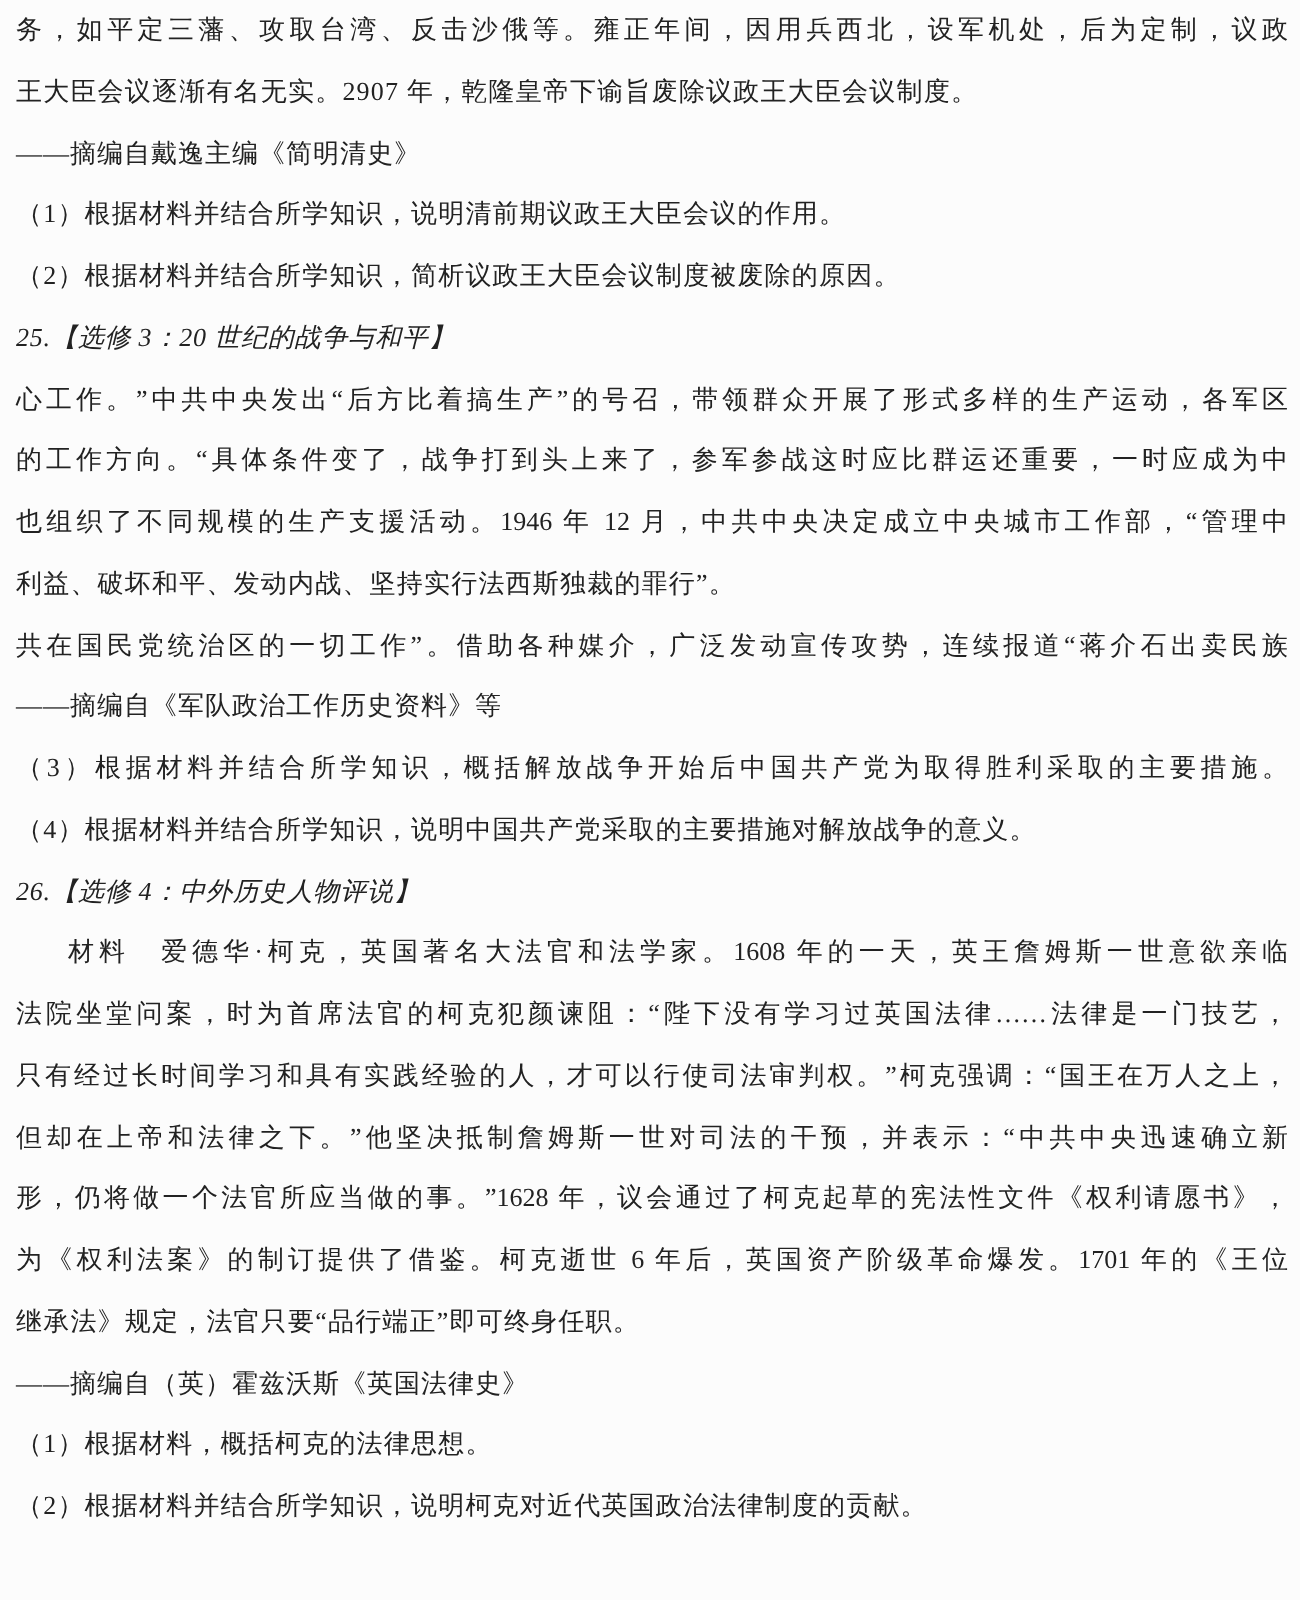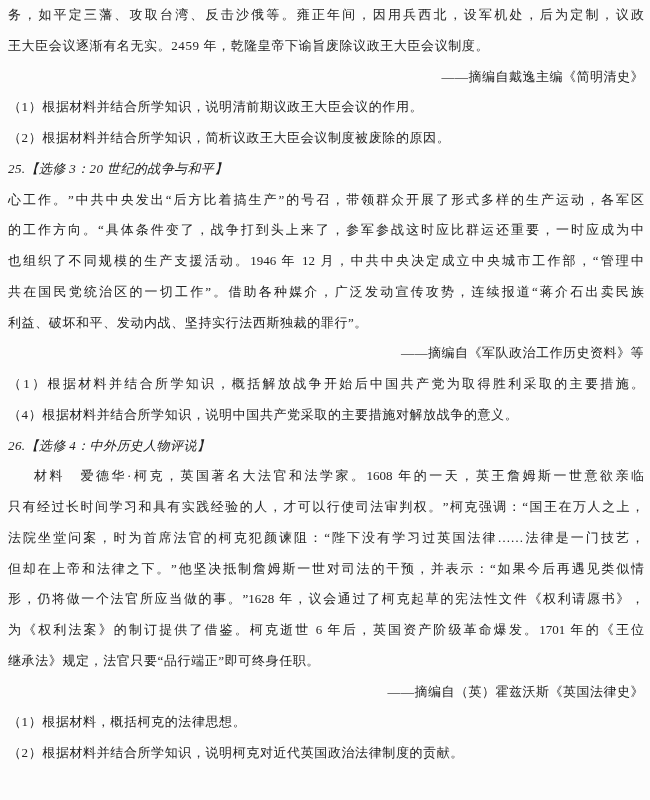--- a/index.html
+++ b/index.html
@@ -42,48 +42,48 @@
   
   .line.plain, .line.header, .line.question {
     letter-spacing: 0.6px;
   }
   .line.header {
     letter-spacing: 0.4px;
     font-style: italic;
   }
   
   .line.attribution {
-    text-align: right;
+    text-align: left;
     letter-spacing: 0.5px;
   }
 </style>
 </head>
 <body style="background: rgb(252, 252, 252); color: rgb(34, 34, 34);">
 
 <div class="page">
   <div>
       <div class="line fill">务，如平定三藩、攻取台湾、反击沙俄等。雍正年间，因用兵西北，设军机处，后为定制，议政</div>
-      <div class="line plain">王大臣会议逐渐有名无实。2459 年，乾隆皇帝下谕旨废除议政王大臣会议制度。</div>
+      <div class="line plain">王大臣会议逐渐有名无实。2907 年，乾隆皇帝下谕旨废除议政王大臣会议制度。</div>
       <div class="line attribution">——摘编自戴逸主编《简明清史》</div>
       <div class="line question">（1）根据材料并结合所学知识，说明清前期议政王大臣会议的作用。</div>
       <div class="line question">（2）根据材料并结合所学知识，简析议政王大臣会议制度被废除的原因。</div>
       <div class="line header">25.【选修 3：20 世纪的战争与和平】</div>
       <div class="line fill">心工作。”中共中央发出“后方比着搞生产”的号召，带领群众开展了形式多样的生产运动，各军区</div>
       <div class="line fill">的工作方向。“具体条件变了，战争打到头上来了，参军参战这时应比群运还重要，一时应成为中</div>
       <div class="line fill">也组织了不同规模的生产支援活动。1946 年 12 月，中共中央决定成立中央城市工作部，“管理中</div>
+      <div class="line plain">利益、破坏和平、发动内战、坚持实行法西斯独裁的罪行”。</div>
       <div class="line fill">共在国民党统治区的一切工作”。借助各种媒介，广泛发动宣传攻势，连续报道“蒋介石出卖民族</div>
-      <div class="line plain">利益、破坏和平、发动内战、坚持实行法西斯独裁的罪行”。</div>
       <div class="line attribution">——摘编自《军队政治工作历史资料》等</div>
-      <div class="line fill">（1）根据材料并结合所学知识，概括解放战争开始后中国共产党为取得胜利采取的主要措施。</div>
+      <div class="line fill">（3）根据材料并结合所学知识，概括解放战争开始后中国共产党为取得胜利采取的主要措施。</div>
       <div class="line question">（4）根据材料并结合所学知识，说明中国共产党采取的主要措施对解放战争的意义。</div>
       <div class="line header">26.【选修 4：中外历史人物评说】</div>
       <div class="line fill-indent">材料　爱德华·柯克，英国著名大法官和法学家。1608 年的一天，英王詹姆斯一世意欲亲临</div>
+      <div class="line fill">法院坐堂问案，时为首席法官的柯克犯颜谏阻：“陛下没有学习过英国法律……法律是一门技艺，</div>
       <div class="line fill">只有经过长时间学习和具有实践经验的人，才可以行使司法审判权。”柯克强调：“国王在万人之上，</div>
-      <div class="line fill">法院坐堂问案，时为首席法官的柯克犯颜谏阻：“陛下没有学习过英国法律……法律是一门技艺，</div>
-      <div class="line fill">但却在上帝和法律之下。”他坚决抵制詹姆斯一世对司法的干预，并表示：“如果今后再遇见类似情</div>
+      <div class="line fill">但却在上帝和法律之下。”他坚决抵制詹姆斯一世对司法的干预，并表示：“中共中央迅速确立新</div>
       <div class="line fill">形，仍将做一个法官所应当做的事。”1628 年，议会通过了柯克起草的宪法性文件《权利请愿书》，</div>
       <div class="line fill">为《权利法案》的制订提供了借鉴。柯克逝世 6 年后，英国资产阶级革命爆发。1701 年的《王位</div>
       <div class="line plain">继承法》规定，法官只要“品行端正”即可终身任职。</div>
       <div class="line attribution">——摘编自（英）霍兹沃斯《英国法律史》</div>
       <div class="line question">（1）根据材料，概括柯克的法律思想。</div>
       <div class="line question">（2）根据材料并结合所学知识，说明柯克对近代英国政治法律制度的贡献。</div>
     </div>
 </div>
 
 </body></html>

